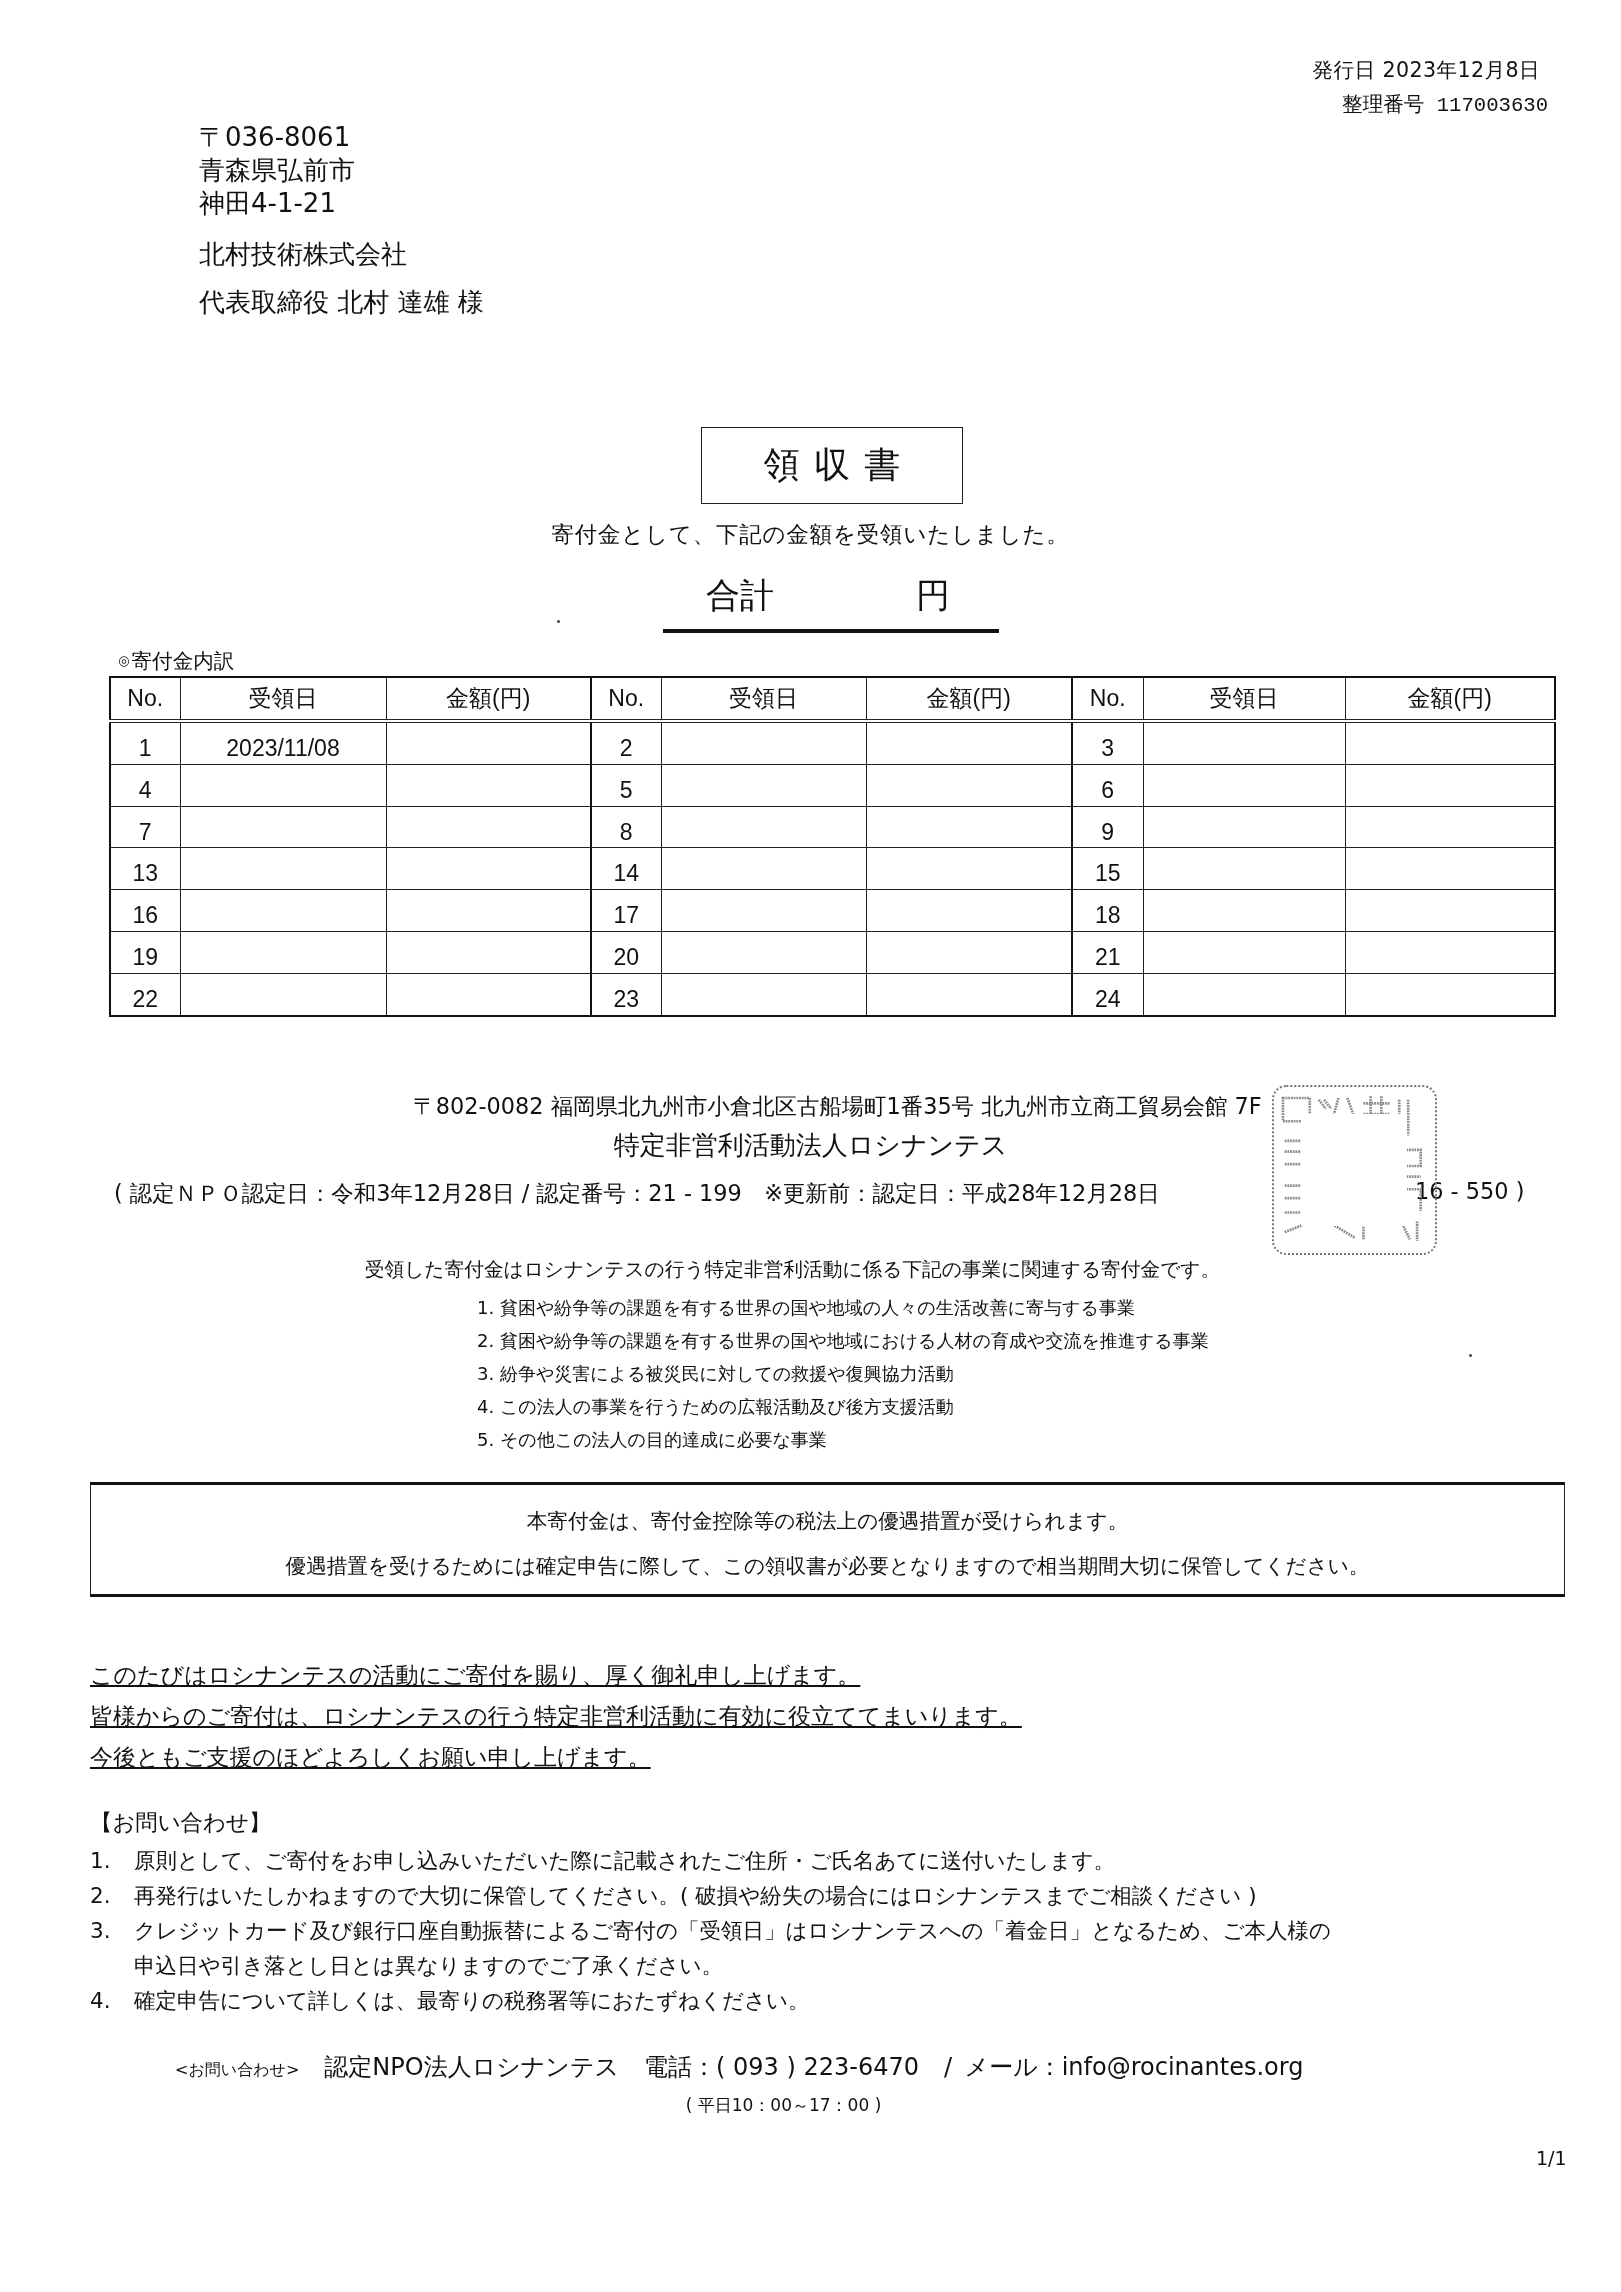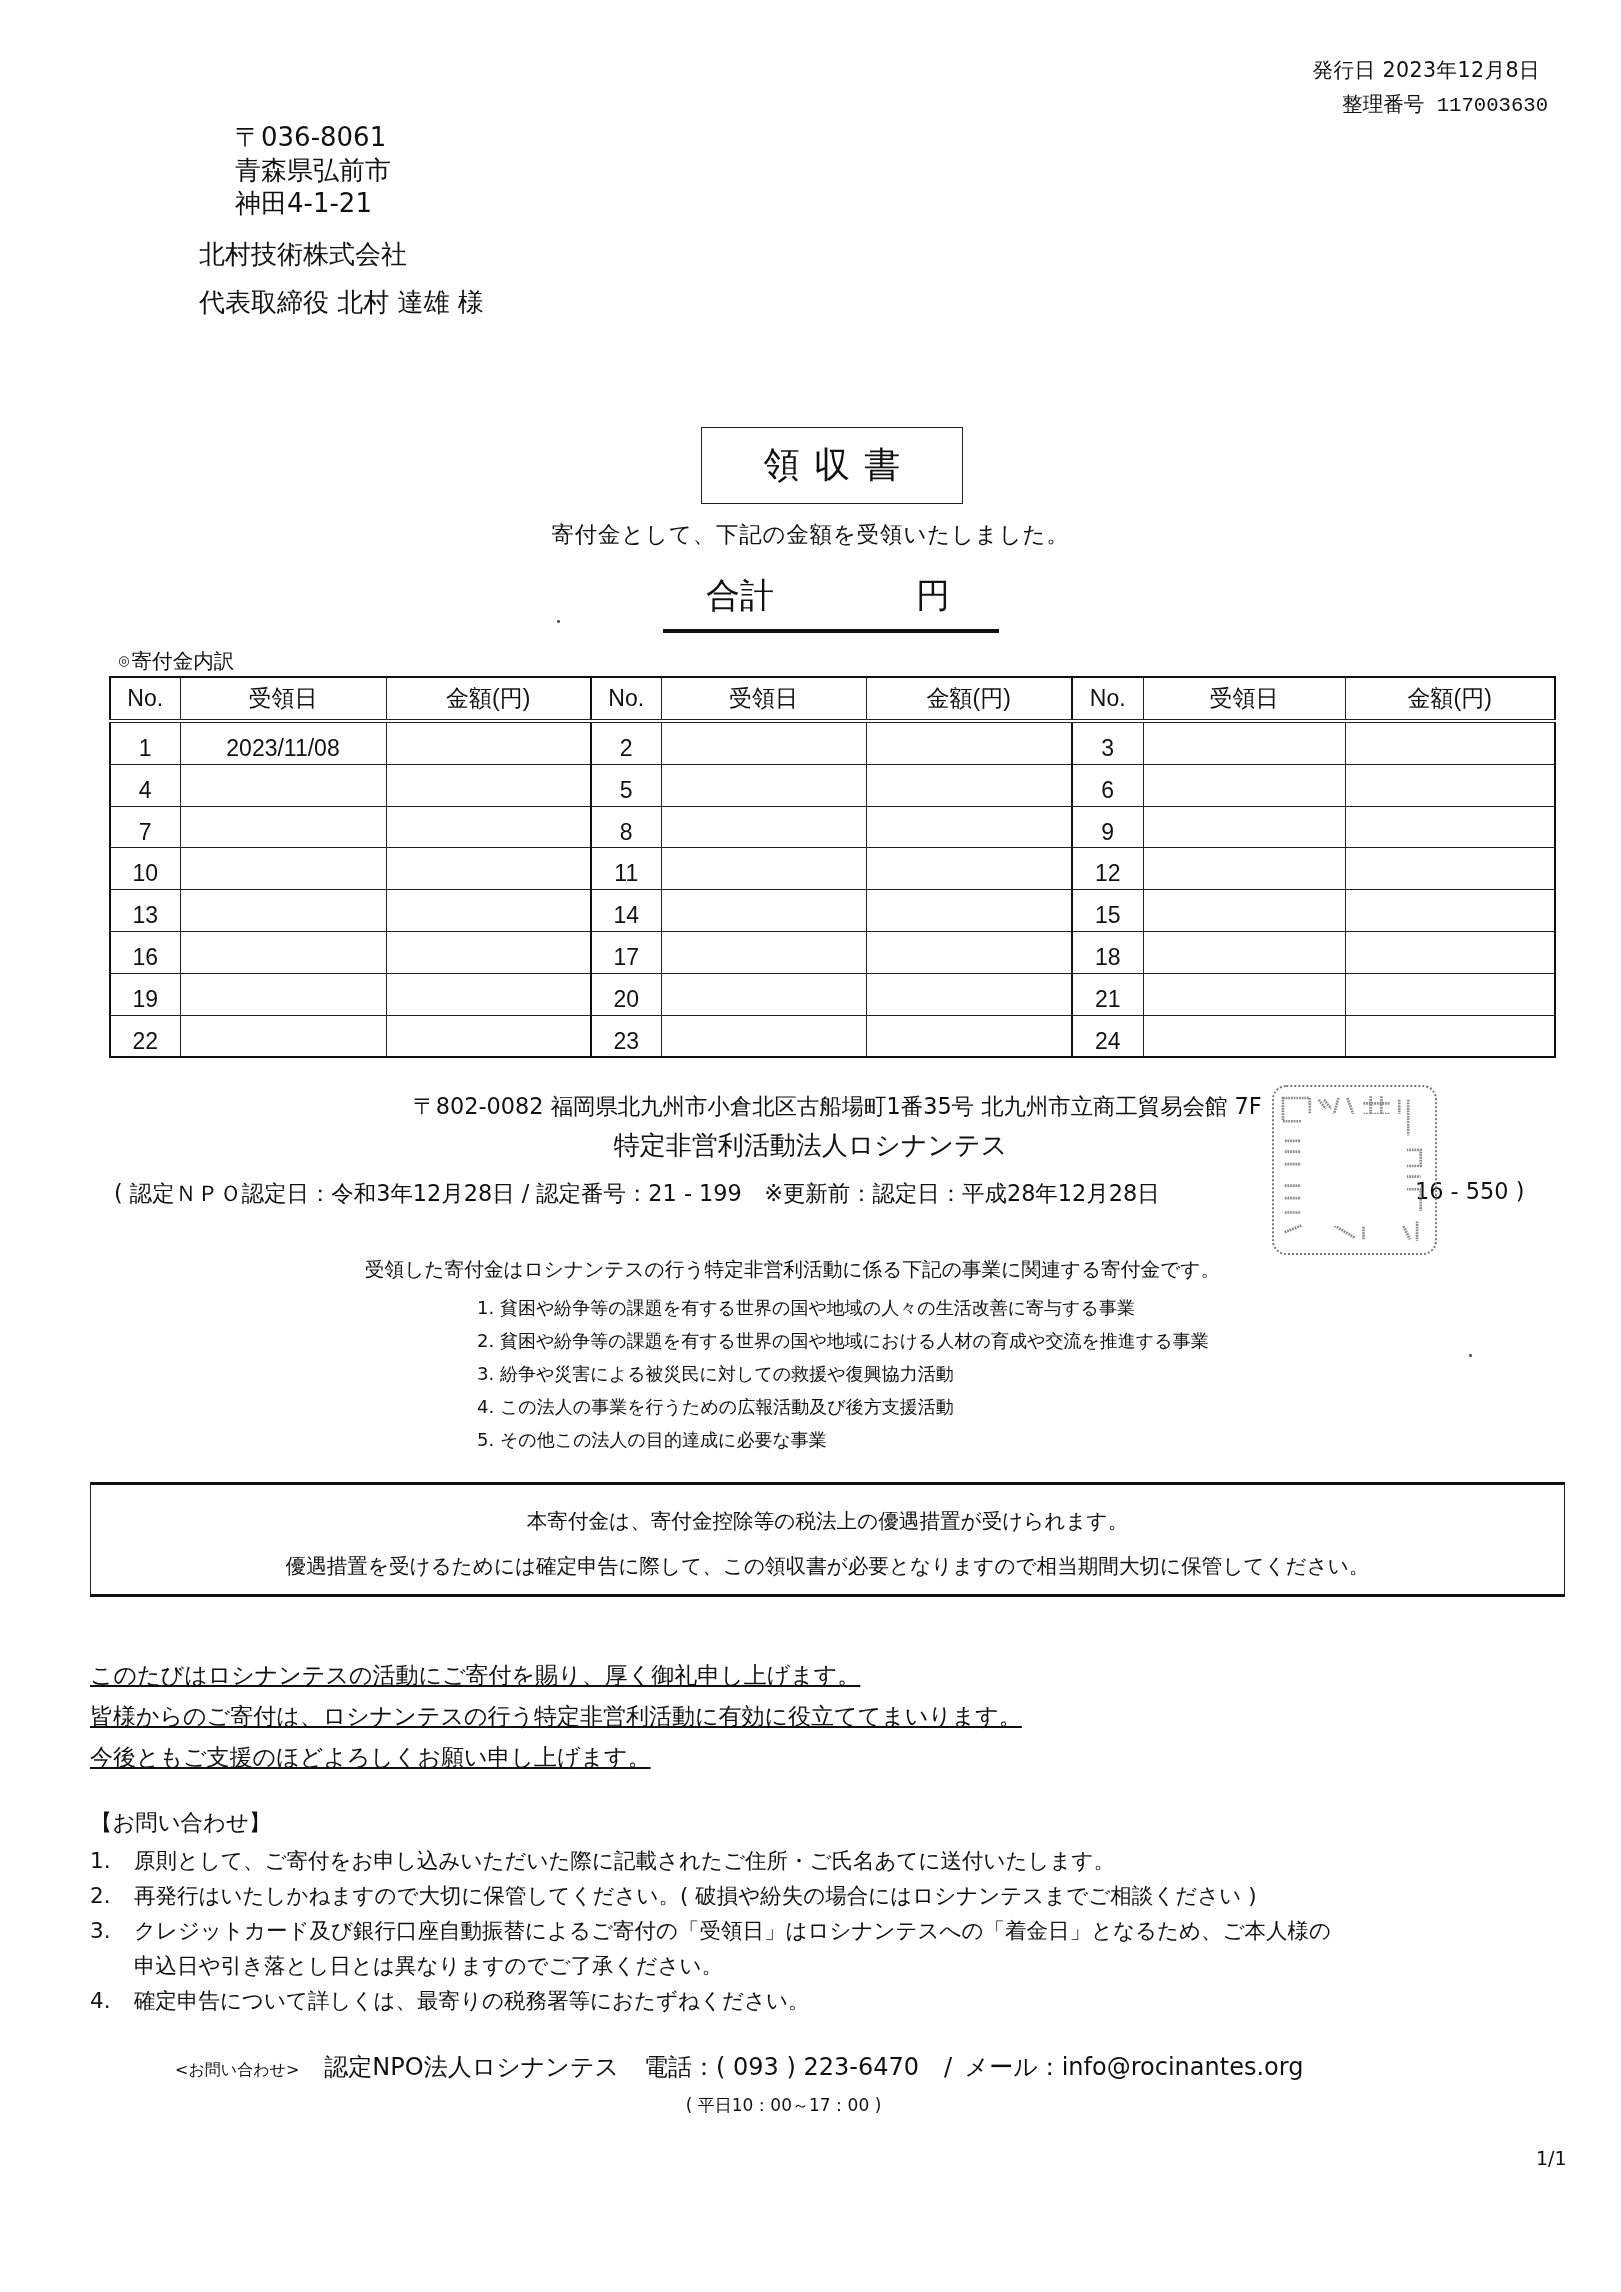--- a/index.html
+++ b/index.html
@@ -6,21 +6,21 @@
   body {
     width: 1621px; height: 2293px; position: relative; overflow: hidden;
     font-family: "DejaVu Sans", "Liberation Sans", sans-serif;
     color: #111111;
   }
   .abs { position: absolute; }
   .issue-date { right: 81px; top: 56px; font-size: 20.6px; text-align: left; letter-spacing: 0.4px; }
   .ref-no { right: 73px; top: 90px; font-size: 20.6px; text-align: right; font-family: Liberation Mono, monospace; }
 
   .addr { left: 199px; font-size: 26px; line-height: 33px; }
-  .addr-block { top: 121px; margin-left: 36px; }
+  .addr-block { top: 121px; }
   .addr-block div { height: 33px; }
   .company { left: 199px; top: 237px; font-size: 26px; }
   .recipient { left: 199px; top: 285px; font-size: 26px; }
 
   .title-box {
     left: 701px; top: 427px; width: 260px; height: 75px;
     border: 1.8px solid #222; display: flex; align-items: center; justify-content: center;
     font-size: 36px; letter-spacing: 14.3px;
   }
   .title-box span { padding-left: 14.3px; }
@@ -171,31 +171,20 @@
         <td></td>
         <td></td>
         <td class="grp-start">8</td>
         <td></td>
         <td></td>
         <td class="grp-start">9</td>
         <td></td>
         <td></td>
       </tr>
       <tr>
-        <td>10</td>
-        <td></td>
-        <td></td>
-        <td class="grp-start">11</td>
-        <td></td>
-        <td></td>
-        <td class="grp-start">12</td>
-        <td></td>
-        <td></td>
-      </tr>
-      <tr>
         <td>13</td>
         <td></td>
         <td></td>
         <td class="grp-start">14</td>
         <td></td>
         <td></td>
         <td class="grp-start">15</td>
         <td></td>
         <td></td>
       </tr>

